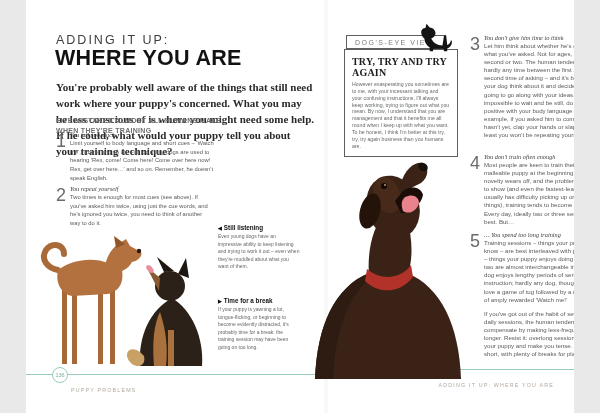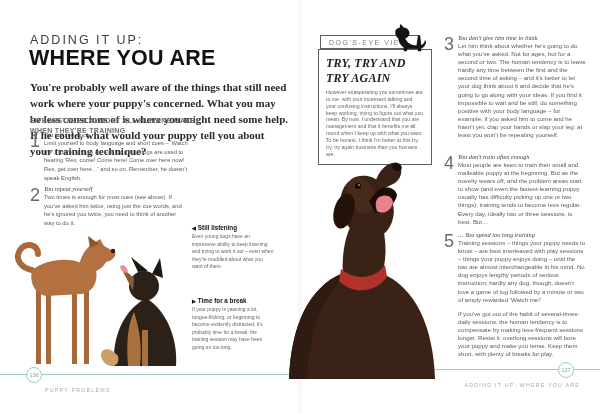--- a/index.html
+++ b/index.html
@@ -1,17 +1,17 @@
 <!DOCTYPE html>
 <html><head>
 <meta charset="utf-8">
 <style>
   html,body{margin:0;padding:0;background:#e9e9e9;}
   .spread{
-    position:relative;width:600px;height:413px;background:#ffffff;
+    position:relative;width:548px;height:413px;background:#ffffff;
     overflow:hidden;font-family:"Liberation Sans",sans-serif;margin:0 auto;
   }
   .gutter{position:absolute;left:297px;top:0;width:6px;height:413px;
     background:linear-gradient(to right,rgba(0,0,0,0),rgba(0,0,0,0.04),rgba(0,0,0,0));}
 
   
   .kicker{position:absolute;left:30px;top:33px;font-size:12.5px;letter-spacing:2px;color:#3d3d3d;}
   .title{position:absolute;left:29px;top:46px;font-size:21.5px;font-weight:700;color:#121212;letter-spacing:.3px;text-align:center;}
   .intro{position:absolute;left:30px;top:80px;width:258px;font-size:11px;font-weight:700;line-height:1.45;color:#2a2a2a;font-family:Liberation Serif, serif;}
   .sec-heading{position:absolute;left:30px;top:116px;width:190px;font-size:7px;font-weight:700;color:#707070;letter-spacing:.3px;line-height:1.4;}
@@ -31,21 +31,21 @@
   .capmark{font-size:5px;color:#101010;margin-right:2px;position:relative;top:-.5px;}
   .capbody{font-size:5px;line-height:1.5;color:#63676a;margin-top:2px;}
 
   
   .dev-tab{position:absolute;left:320px;top:35px;width:100px;height:14px;border:1px solid #5f5f5f;
     background:#fff;display:flex;align-items:center;padding-left:8px;box-sizing:border-box;z-index:3;}
   .dev-tab span{font-size:7px;letter-spacing:1.5px;color:#7c7c7c;}
   .dog-icon{position:absolute;left:392px;top:22px;width:34px;height:31px;z-index:4;}
   .dev-box{position:absolute;left:318px;top:49px;width:114px;border:1px solid #5f5f5f;background:#fff;
     padding:6px 7px 6px 7px;box-sizing:border-box;z-index:2;}
-  .dev-heading{font-family:"Liberation Serif",serif;font-weight:700;font-size:12px;color:#1d1d1d;letter-spacing:.2px;font-style:italic;}
+  .dev-heading{font-family:"Liberation Serif",serif;font-weight:700;font-size:10px;color:#1d1d1d;letter-spacing:.2px;}
   .dev-body{font-size:5.2px;line-height:1.32;color:#66696c;margin-top:3px;}
 
   
   .photo-left{position:absolute;left:2px;top:236px;width:188px;height:138px;z-index:2;}
   .photo-right{position:absolute;left:283px;top:153px;width:156px;height:226px;z-index:3;}
 
   
   .rule{position:absolute;height:1px;background:#9bcdb9;z-index:1;}
   .rule-left{left:0;top:374px;width:298px;}
   .rule-right{left:305px;top:369px;width:295px;}

